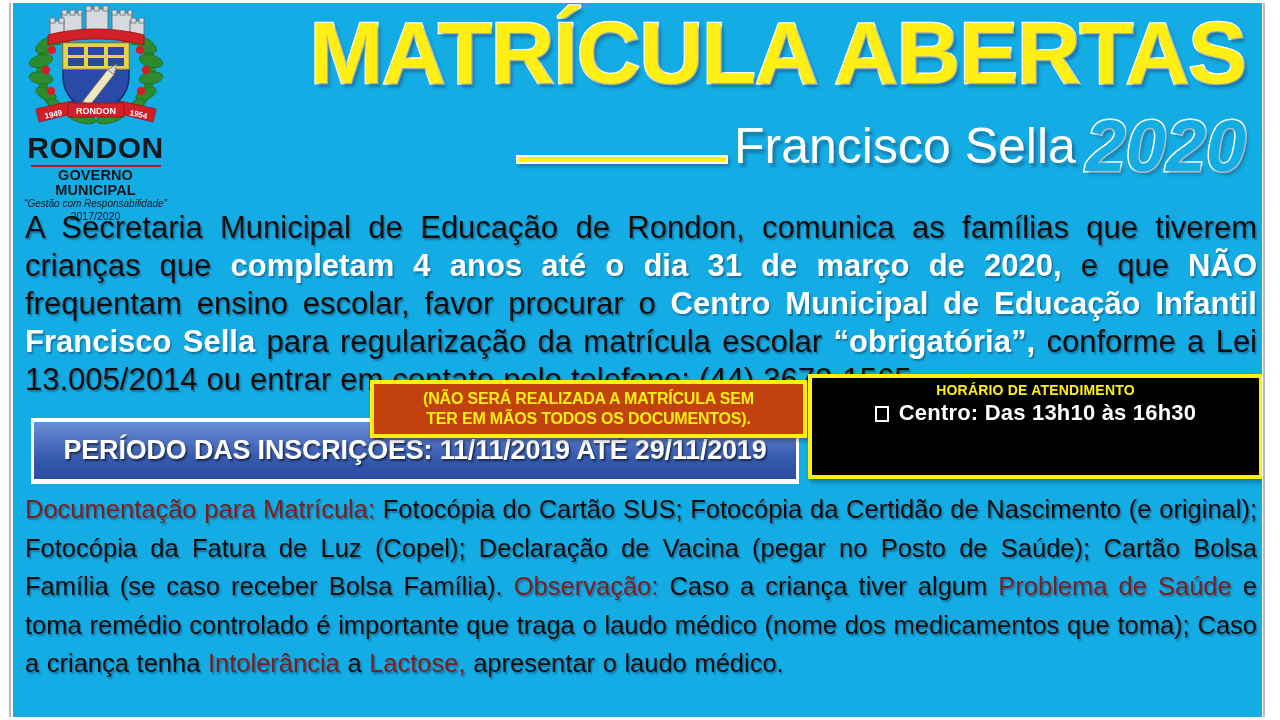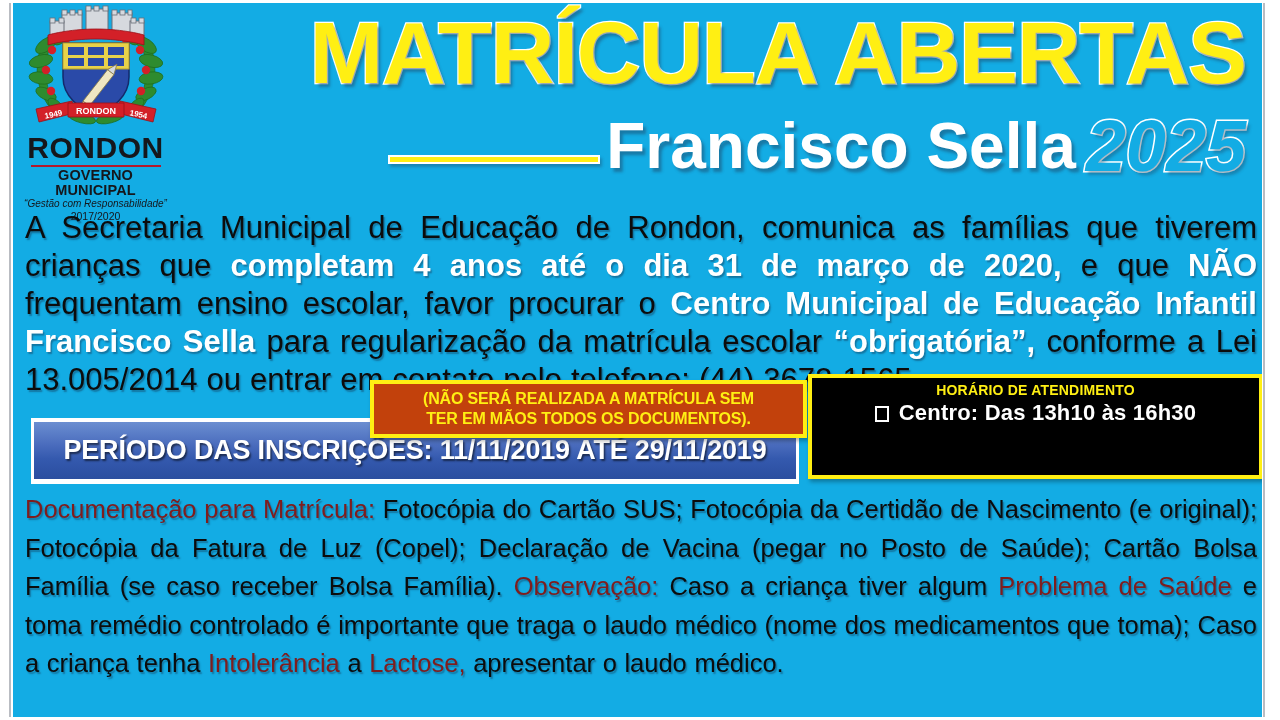--- a/index.html
+++ b/index.html
@@ -51,22 +51,22 @@
   .subtitle-row{
     position:absolute; right:8px; top:100px; height:86px;
     display:flex; align-items:center; justify-content:flex-end; gap:0px;
   }
   .sub-rule{
     width:212px; height:9px; background:#ffef13;
     border:2px solid #ffffff; margin-right:6px; margin-top:26px;
     box-shadow:2px 3px 3px rgba(30,60,90,.35);
   }
   .sub-name{
-    font-family:"Liberation Sans", sans-serif; font-weight:bold;
-    font-size:64px; line-height:1; color:#ffffff;
+    font-family:"Liberation Sans", sans-serif; font-weight:normal;
+    font-size:50px; line-height:1; color:#ffffff;
     text-shadow: 3px 4px 3px rgba(30,60,90,.45);
     white-space:nowrap;
     text-align:center;
   }
   .sub-year{
     font-family:"Liberation Sans", sans-serif; font-weight:bold; font-style:italic;
     font-size:72px; line-height:1; color:#13ace4;
     -webkit-text-stroke:3px #ffffff;
     paint-order: stroke fill;
     margin-left:10px;
@@ -247,21 +247,21 @@
       <div class="logo-sub1">GOVERNO MUNICIPAL</div>
       <div class="logo-sub2">“Gestão com Responsabilidade”</div>
       <div class="logo-sub3">2017/2020</div>
     </div>
 
     <div class="title-zone">
       <div class="title-main">MATRÍCULA ABERTAS</div>
       <div class="subtitle-row">
         <div class="sub-rule"></div>
         <div class="sub-name">Francisco Sella</div>
-        <div class="sub-year">2025</div>
+        <div class="sub-year">2020</div>
       </div>
     </div>
 
     <div class="para-top"><span>A Secretaria Municipal de Educação de Rondon, comunica as famílias que tiverem crianças que </span><b>completam 4 anos até o dia 31 de março de 2020,</b><span> e que </span><b>NÃO</b><span> frequentam ensino escolar, favor procurar o </span><b>Centro Municipal de Educação Infantil Francisco Sella</b><span> para regularização da matrícula escolar </span><b>“obrigatória”,</b><span> conforme a Lei 13.005/2014 ou entrar em contato pelo telefone: (44) 3672-1565.</span></div>
 
     <div class="notice-box">
       <div class="notice-text">
         <div>(NÃO SERÁ REALIZADA A MATRÍCULA SEM</div>
         <div>TER EM MÃOS TODOS OS DOCUMENTOS).</div>
       </div>

